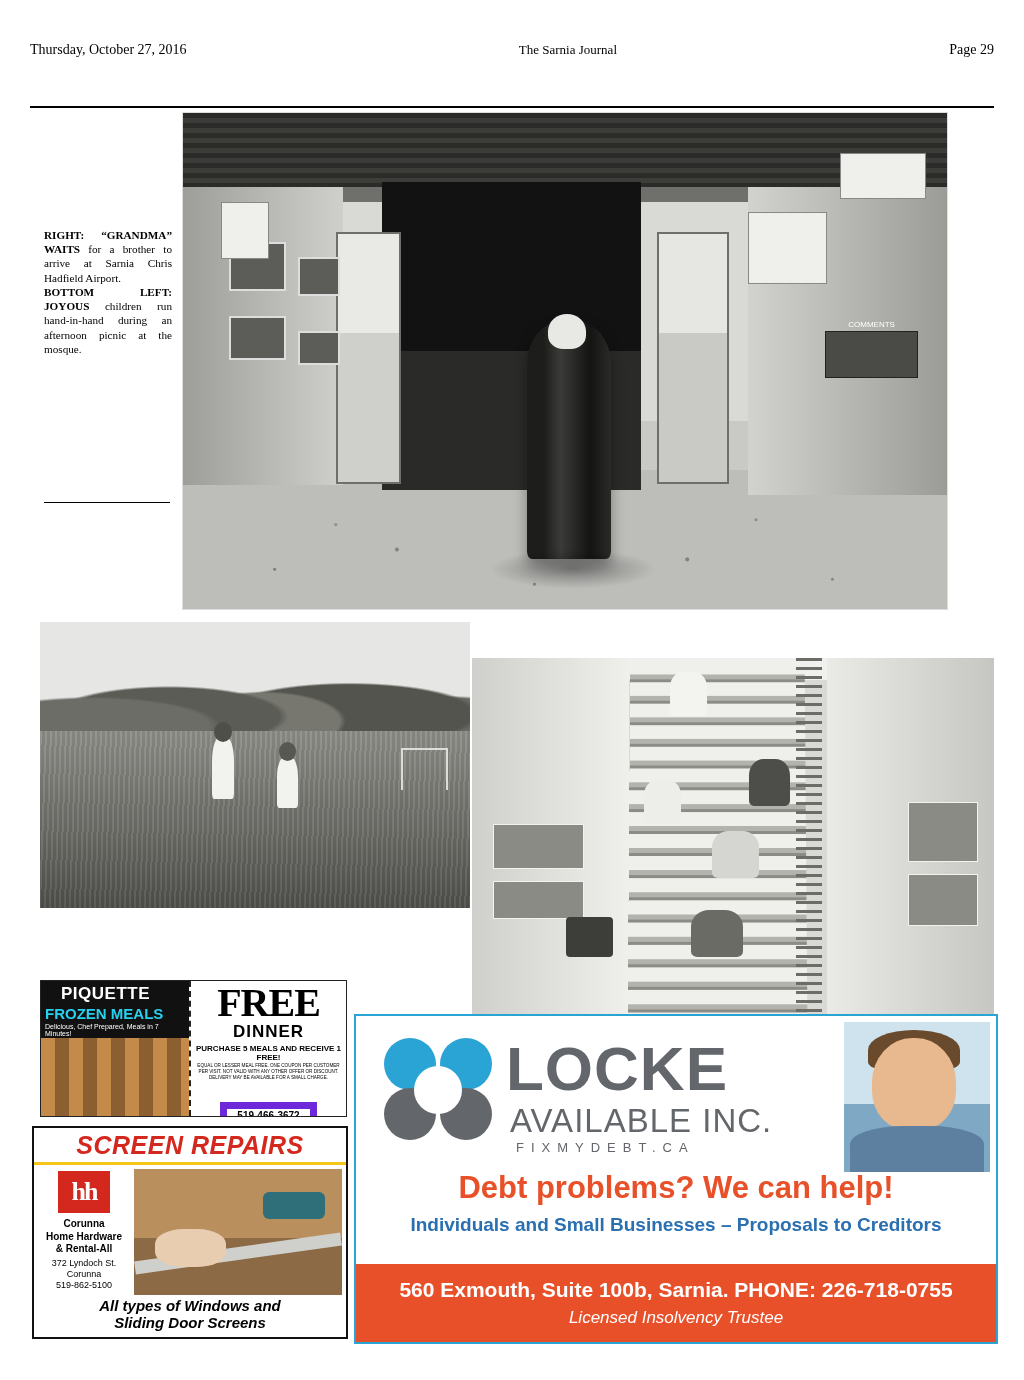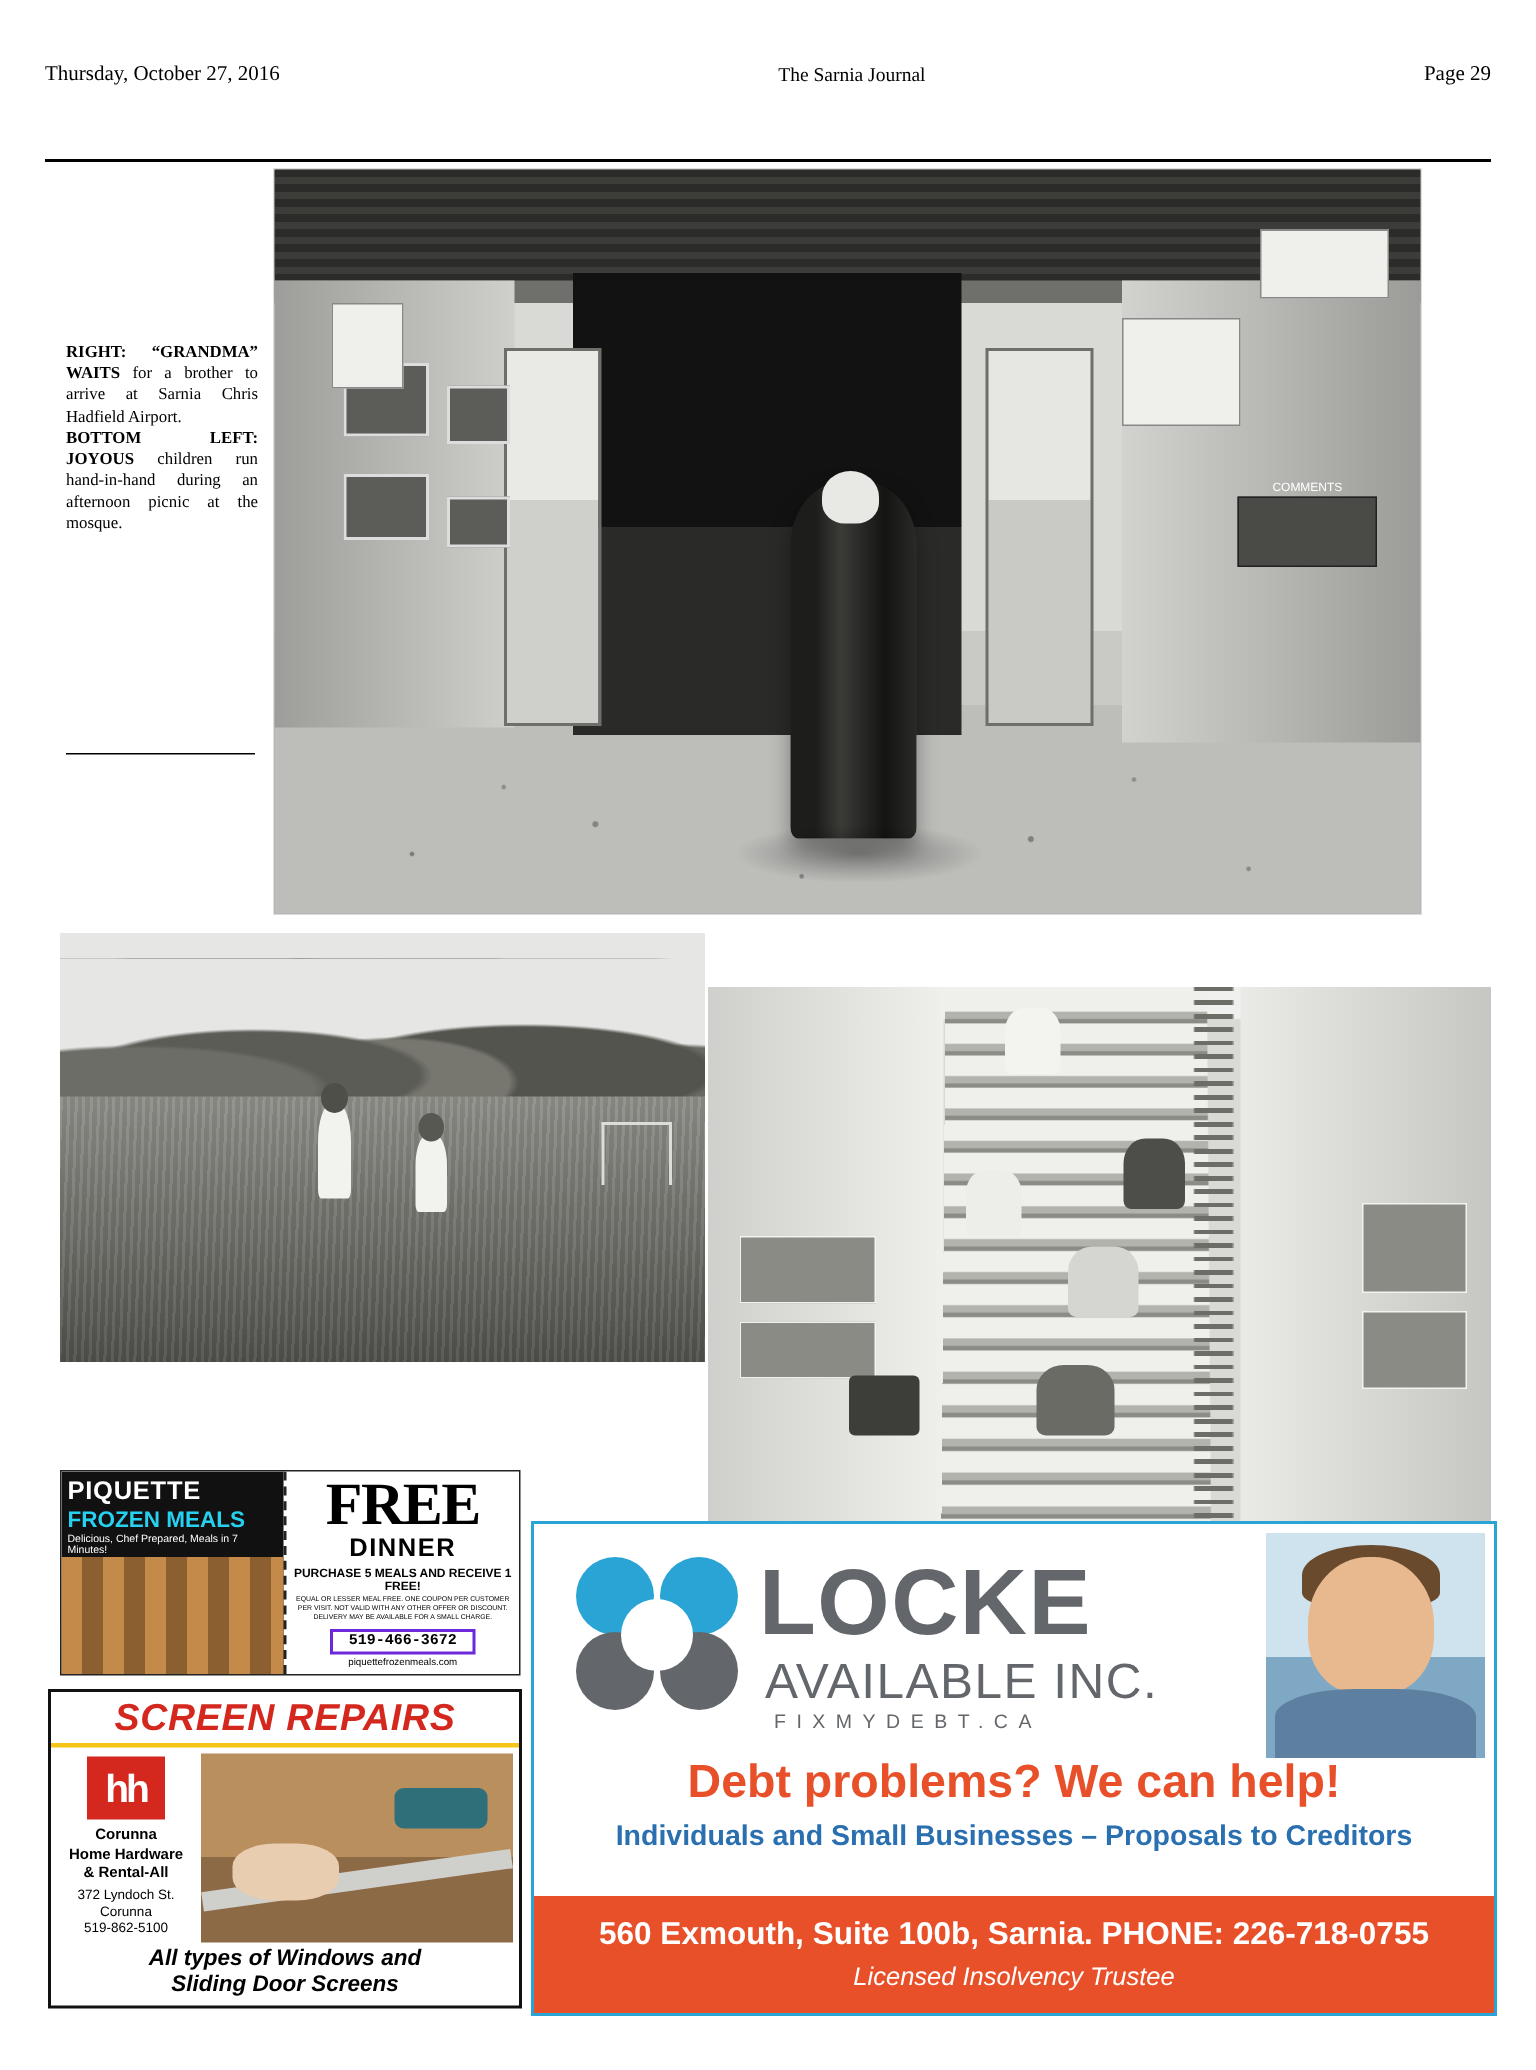--- a/index.html
+++ b/index.html
@@ -175,21 +175,21 @@
   #photo-stairs .bag{position:absolute;left:18%;top:72%;width:9%;height:11%;background:#3d3d3a;border-radius:4px;}
 
   
   
   #ad-piquette{
     position:absolute;left:40px;top:980px;width:305px;height:135px;
     border:1px solid #222;background:#fff;display:flex;overflow:hidden;
   }
   #ad-piquette .left{width:148px;height:100%;background:#111;position:relative;}
   #ad-piquette .pq-logo{
-    position:absolute;left:4px;top:4px;width:140px;
+    position:absolute;left:20px;top:4px;width:140px;
     font-family:"Liberation Sans",sans-serif;font-weight:bold;
     color:#fff;font-size:17px;letter-spacing:.5px;line-height:1;
   }
   #ad-piquette .pq-sub{
     position:absolute;left:4px;top:24px;width:140px;color:#28d0f0;
     font-family:"Liberation Sans",sans-serif;font-weight:bold;font-size:15px;
   }
   #ad-piquette .pq-tag{
     position:absolute;left:4px;top:42px;width:140px;color:#fff;
     font-family:"Liberation Sans",sans-serif;font-size:7px;
@@ -206,41 +206,41 @@
   #ad-piquette .free{
     font-family:"Liberation Serif",serif;font-weight:bold;font-size:40px;
     line-height:.95;margin-top:3px;letter-spacing:-1px;
   }
   #ad-piquette .dinner{
     font-family:"Liberation Sans",sans-serif;font-weight:bold;font-size:17px;letter-spacing:1px;
   }
   #ad-piquette .purchase{font-family:"Liberation Sans",sans-serif;font-weight:bold;font-size:8px;margin-top:2px;}
   #ad-piquette .fine{font-family:"Liberation Sans",sans-serif;font-size:4.6px;line-height:1.35;margin-top:1px;padding:0 4px;}
   #ad-piquette .phone{
-    margin-top:4px;border:2px solid #6d28d9;display:inline-block;padding:1px 10px;
-    font-family:Liberation Mono, monospace;font-weight:bold;font-size:10px;
+    margin-top:20px;border:7px solid #6d28d9;display:inline-block;padding:1px 10px;
+    font-family:Liberation Sans, sans-serif;font-weight:bold;font-size:10px;
   }
   #ad-piquette .url{font-family:"Liberation Sans",sans-serif;font-size:6.5px;margin-top:2px;}
 
   
   #ad-screen{
     position:absolute;left:32px;top:1126px;width:312px;height:209px;
     border:2px solid #111;background:#fff;overflow:hidden;
   }
   #ad-screen .hdr{
     height:34px;background:#fff;display:flex;align-items:center;justify-content:center;
     font-family:"Liberation Sans",sans-serif;font-weight:bold;font-style:italic;
     font-size:25px;color:#d4281f;letter-spacing:.5px;
   }
   #ad-screen .hdr-rule{height:3px;background:#f5c518;}
   #ad-screen .body{display:flex;height:130px;}
   #ad-screen .logo-col{width:100px;text-align:center;padding-top:6px;}
   #ad-screen .hh{
     width:52px;height:42px;margin:0 auto;background:#d4281f;color:#fff;
-    font-family:Liberation Sans, sans-serif;font-weight:bold;font-size:26px;
+    font-family:Liberation Serif, serif;font-weight:bold;font-size:26px;
     display:flex;align-items:center;justify-content:center;letter-spacing:-2px;
   }
   #ad-screen .corunna{font-family:"Liberation Sans",sans-serif;font-weight:bold;font-size:10px;line-height:1.25;margin-top:5px;}
   #ad-screen .addr{font-family:"Liberation Sans",sans-serif;font-size:9px;line-height:1.25;margin-top:2px;}
   #ad-screen .photo-col{
     flex:1;margin:4px 4px 0 0;
     background:linear-gradient(180deg,#b98f5e 0 55%, #8c6a45 55% 100%);
     position:relative;overflow:hidden;
   }
   #ad-screen .photo-col .hand{position:absolute;left:10%;top:48%;width:34%;height:30%;background:#e8cdb0;border-radius:40%;}

